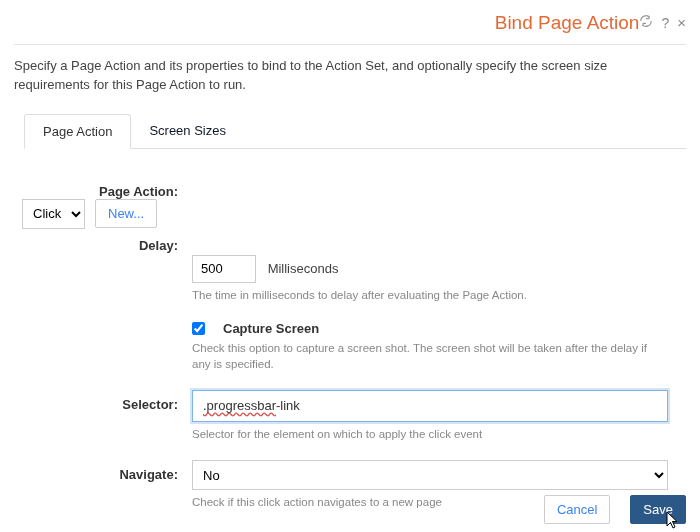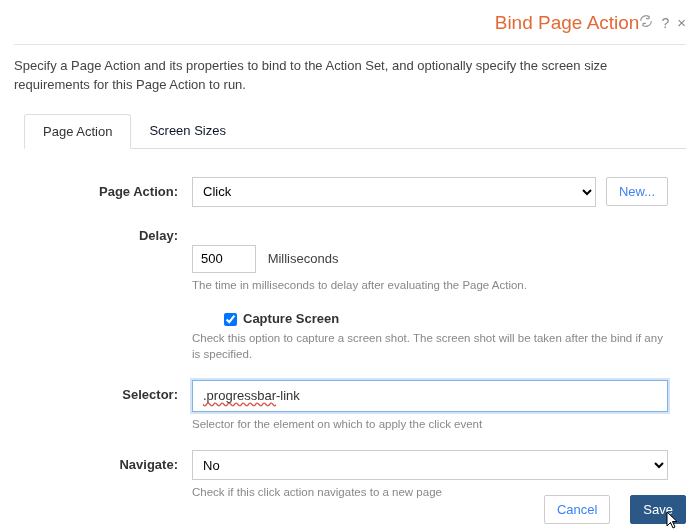--- a/index.html
+++ b/index.html
@@ -94,21 +94,21 @@
     flex: 1;
     padding-right: 10px;
   }
   .help-text {
     font-size: 11.5px;
     color: #888;
     margin-top: 4px;
     margin-bottom: 14px;
     line-height: 1.4;
   }
-  .row-gap { margin-bottom: 14px; }
+  .row-gap { margin-bottom: 2px; flex-direction: column; }
   select.full {
     width: 100%;
     height: 30px;
     border: 1px solid #ccc;
     background: #fff;
     font-size: 13px;
     padding: 0 6px;
   }
   .pa-row { display: flex; gap: 10px; align-items: center; }
   .pa-row select { flex: 1; }
@@ -135,25 +135,24 @@
     font-size: 13px;
     margin-top: 24px;
   }
   .inline-label {
     margin-left: 8px;
     font-size: 13px;
     color: #404040;
   }
   .checkbox-row {
     display: flex;
-    align-items: flex-end;
-    gap: 6px;
+    align-items: center;
+    gap: 18px;
     font-weight: 700;
     font-size: 13px;
-    margin-left: 32px;
   }
   .checkbox-row input { margin: 0; }
   .squiggle {
     text-decoration: underline wavy #d9534f;
     text-decoration-skip-ink: none;
   }
   .footer {
     position: absolute;
     bottom: 8px;
     right: 14px;
@@ -216,21 +215,21 @@
       </div>
     </div>
 
     <div class="form-row">
       <div class="form-label"></div>
       <div class="form-field">
         <label class="checkbox-row">
           <input type="checkbox" checked="" style="">
           <span>Capture Screen</span>
         </label>
-        <div class="help-text">Check this option to capture a screen shot. The screen shot will be taken after the bind if any is specified.</div>
+        <div class="help-text">Check this option to capture a screen shot. The screen shot will be taken after the delay if any is specified.</div>
       </div>
     </div>
 
     <div class="form-row">
       <div class="form-label">Selector:</div>
       <div class="form-field">
         <div class="full focused" style="display:flex;align-items:center;height:32px;border:1px solid #7fb2e6;box-shadow:0 0 0 2px rgba(127,178,230,0.35);padding:0 10px;font-size:13px;">
           <span class="squiggle">.progressbar</span>
             <span>-link</span>
         </div>

